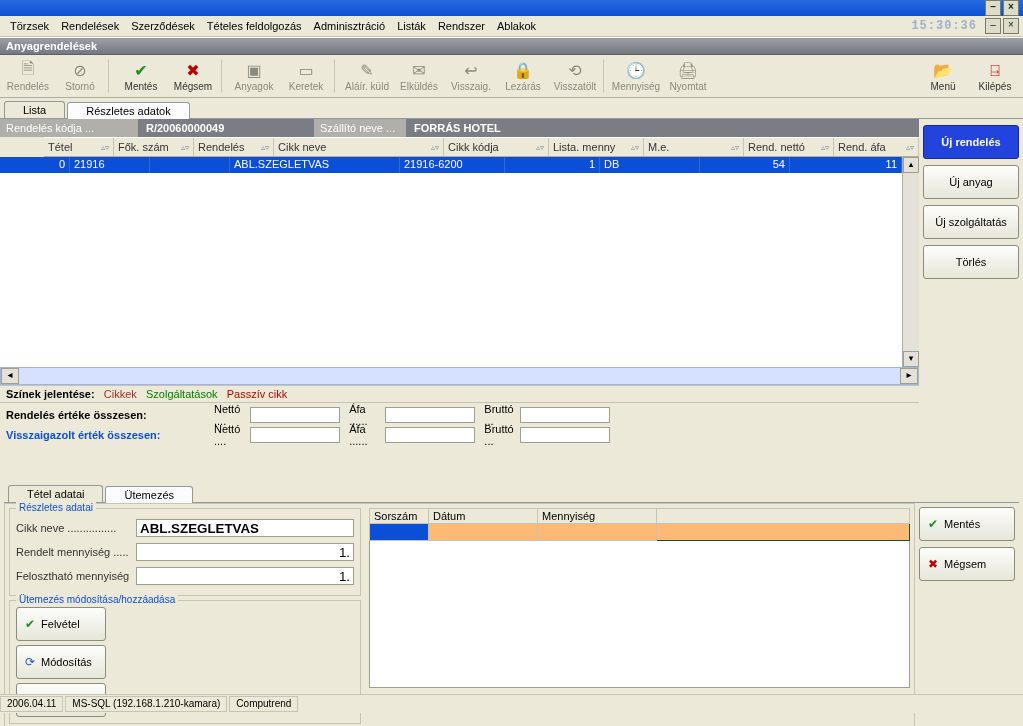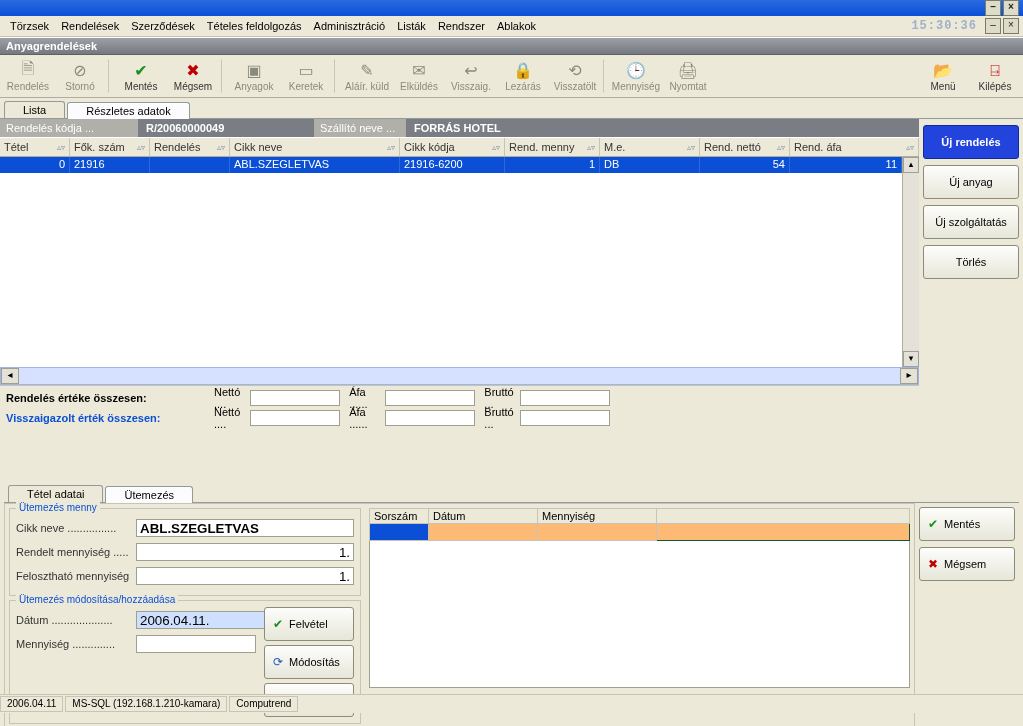--- a/index.html
+++ b/index.html
@@ -15,21 +15,21 @@
   .tbtn.disabled{color:#8a8a7d;}
   .tbtn .ic{height:20px;display:flex;align-items:center;justify-content:center;font-size:16px;}
   .tbtn.sep{width:3px;border-left:1px solid #c9c6b7;margin:4px 2px;}
   .tbtn.ml-auto{margin-left:auto;}
   .tabstrip{height:18px;background:#ece9d8;padding:2px 4px 0 4px;display:flex;align-items:flex-end;border-bottom:1px solid #919b9c;}
   .tab{padding:2px 18px;border:1px solid #919b9c;border-bottom:none;background:#ece9d8;margin-right:2px;border-radius:3px 3px 0 0;cursor:default;}
   .tab.active{background:#fcfcfe;position:relative;bottom:-1px;}
   .infobar{display:flex;align-items:center;background:#7a7d83;color:#fff;height:18px;font-size:11px;}
   .infobar .lbl{background:#b0afa9;color:#fff;padding:0 6px;height:18px;line-height:18px;}
   .infobar .val{padding:0 8px;font-weight:bold;}
-  .gridhead{display:flex;background:#ece9d8;height:18px;border-top:1px solid #fff;border-bottom:1px solid #b0ad9e;}
+  .gridhead{display:flex;background:#ece9d8;height:18px;border-top:1px solid #fff;border-bottom:1px solid #b0ad9e;margin-left:44px;}
   .gh{border-right:1px solid #c7c4b6;padding:1px 4px;box-sizing:border-box;display:flex;align-items:center;justify-content:space-between;color:#333;}
   .gh .arrow{color:#7b8da1;font-size:8px;}
   .gridrow{display:flex;height:16px;}
   .gc{box-sizing:border-box;border-right:1px solid rgba(255,255,255,.15);padding:1px 4px;white-space:nowrap;overflow:hidden;}
   .row-sel{background:#0a4fd6;color:#fff;}
   .gridbody{background:#fff;position:relative;}
   .hscroll{height:16px;background:#d6e1ff;border:1px solid #9fb5e6;display:flex;align-items:center;}
   .hscroll .sbtn{width:16px;height:14px;background:#e4e2d8;border:1px solid #a0a090;text-align:center;line-height:12px;font-size:10px;}
   .hscroll .track{flex:1;position:relative;height:14px;}
   .legend{padding:2px 6px;border-top:1px solid #c7c4b6;}
@@ -189,21 +189,21 @@
         </div>
       <div class="gh" style="width:170px">
           <span>Cikk neve</span>
           <span class="arrow">▵▿</span>
         </div>
       <div class="gh" style="width:105px">
           <span>Cikk kódja</span>
           <span class="arrow">▵▿</span>
         </div>
       <div class="gh" style="width:95px">
-          <span>Rend. menny</span>
+          <span>Lista. menny</span>
           <span class="arrow">▵▿</span>
         </div>
       <div class="gh" style="width:100px">
           <span>M.e.</span>
           <span class="arrow">▵▿</span>
         </div>
       <div class="gh" style="width:90px">
           <span>Rend. nettó</span>
           <span class="arrow">▵▿</span>
         </div>
@@ -233,20 +233,26 @@
         <div class="sbtn">▾</div>
       </div>
     </div>
 
     <div class="hscroll">
       <div class="sbtn">◂</div>
       <div class="track"></div>
       <div class="sbtn">▸</div>
     </div>
 
+    <div class="legend">
+      <b>Színek jelentése:</b>&nbsp;&nbsp;
+      <span class="dr">Cikkek</span>&nbsp;&nbsp;
+      <span class="g">Szolgáltatások</span>&nbsp;&nbsp;
+      <span class="r">Passzív cikk</span>
+    </div>
 
     <div class="sums">
       <div class="row">
         <span class="sumlbl">Rendelés értéke összesen:</span>
         <span class="field-lbl">Nettó ....</span><input class="field-inp" style="">&nbsp;&nbsp;&nbsp;
         <span class="field-lbl">Áfa ......</span><input class="field-inp" style="">&nbsp;&nbsp;&nbsp;
         <span class="field-lbl">Bruttó ...</span><input class="field-inp" style="">
       </div>
       <div class="row">
         <span class="sumlbl blue">Visszaigazolt érték összesen:</span>
@@ -268,50 +274,37 @@
 <div class="tabstrip" style="margin:3px 4px 0 4px">
   <div class="tab">Tétel adatai</div>
   <div class="tab active">Ütemezés</div>
 </div>
 
 <div style="display:flex;gap:0;margin:0 4px 4px 4px;">
   <div class="panel" style="flex:1;display:flex;">
 
     <div style="width:360px">
       <div class="group">
-        <span class="legendtxt">Ütemezés menny</span>
+        <span class="legendtxt">Részletes adatai</span>
         <div class="formrow">
             <span class="flab">Cikk neve ................</span>
           <input class="finp left" style="font-weight: bold;" value="ABL.SZEGLETVAS">
           </div>
         <div class="formrow">
             <span class="flab">Rendelt mennyiség .....</span>
           <input class="finp" style="width: 110px;" value="1.">
           </div>
         <div class="formrow">
             <span class="flab">Felosztható mennyiség</span>
           <input class="finp" style="width: 110px;" value="1.">
           </div>
       </div>
       <div class="group">
         <span class="legendtxt">Ütemezés módosítása/hozzáadása</span>
         <div style="display:flex;gap:8px">
-          <div style="flex:1">
-            <div class="formrow">
-                <span class="flab">Dátum ....................</span>
-              <div class="combo" style="width:110px">
-                <input class="finp left" style="background: rgb(207, 224, 255);" value="2006.04.11.">
-                <div class="cbtn">▾</div>
-              </div>
-            </div>
-            <div class="formrow">
-                <span class="flab">Mennyiség ..............</span>
-              <input class="finp" style="width: 110px;">
-              </div>
-          </div>
           <div style="width:90px;display:flex;flex-direction:column;gap:4px">
             <div class="btn">
                 <span class="ic" style="color:#1a8f1a">✔</span>
                 <span>Felvétel</span>
               </div>
             <div class="btn">
                 <span class="ic" style="color:#2a5fc0">⟳</span>
                 <span>Módosítás</span>
               </div>
             <div class="btn">

